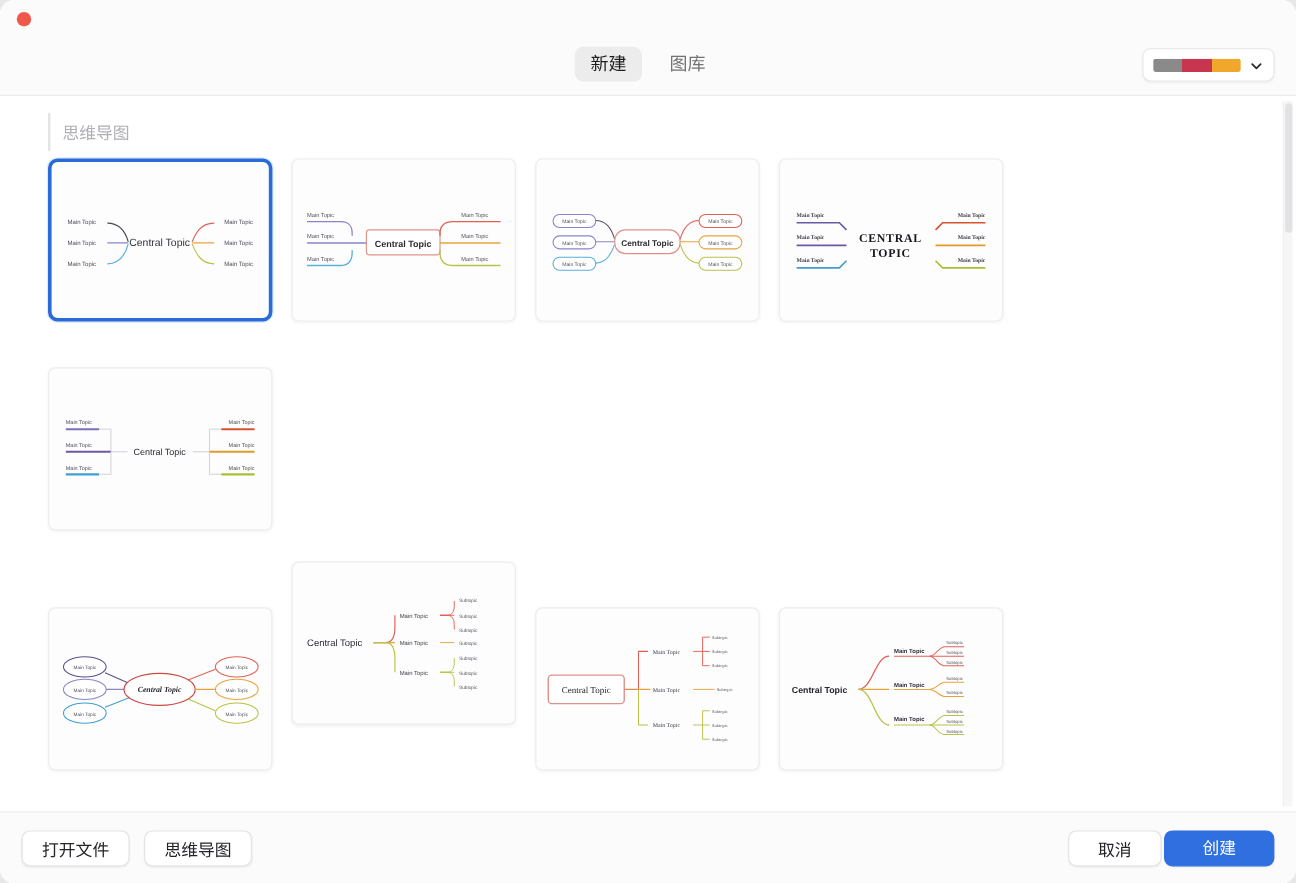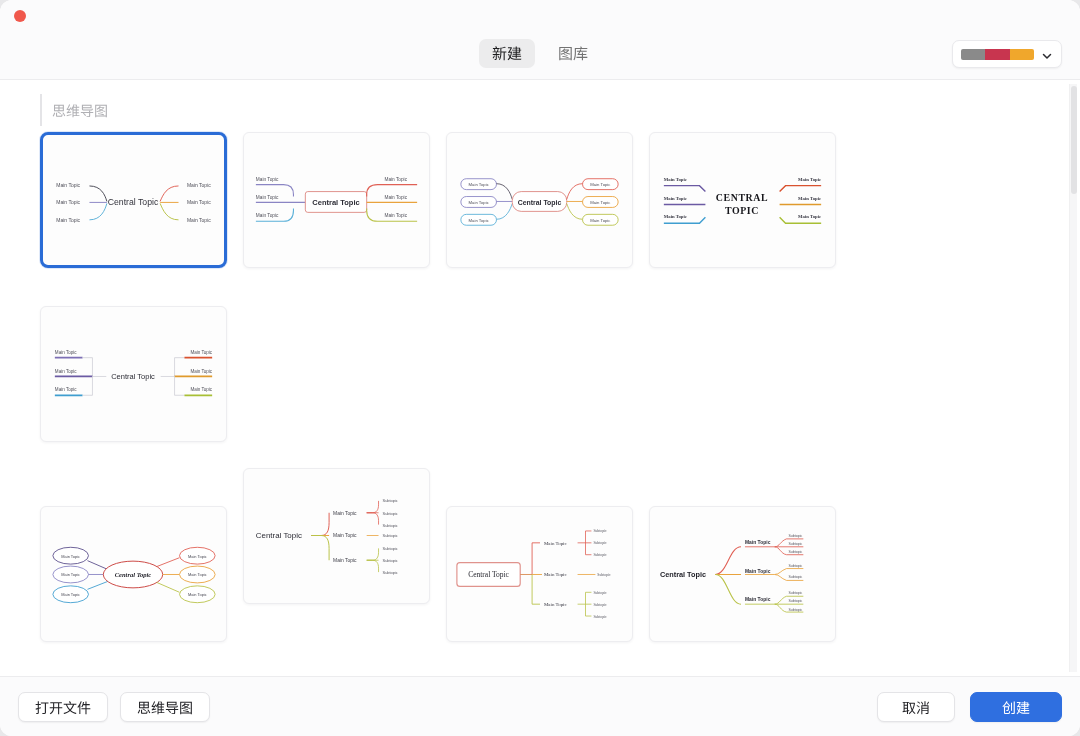--- a/index.html
+++ b/index.html
@@ -138,21 +138,21 @@
   .footer {
     flex: 0 0 60px;
     height: 60px;
     background: #fbfbfc;
     border-top: 1px solid #ececee;
     display: flex; align-items: center;
     padding: 0 18px;
   }
   .footer .left { display: flex; gap: 12px; }
   .footer .spacer { flex: 1 1 auto; }
-  .footer .right { display: flex; gap: 15px; }
+  .footer .right { display: flex; gap: 2px; }
   .btn {
     height: 30px;
     min-width: 78px;
     padding: 0 16px;
     border-radius: 7px;
     border: 1px solid #e4e4e7;
     background: #ffffff;
     font-size: 14px;
     color: #242428;
     display: flex; align-items: center; justify-content: center;

